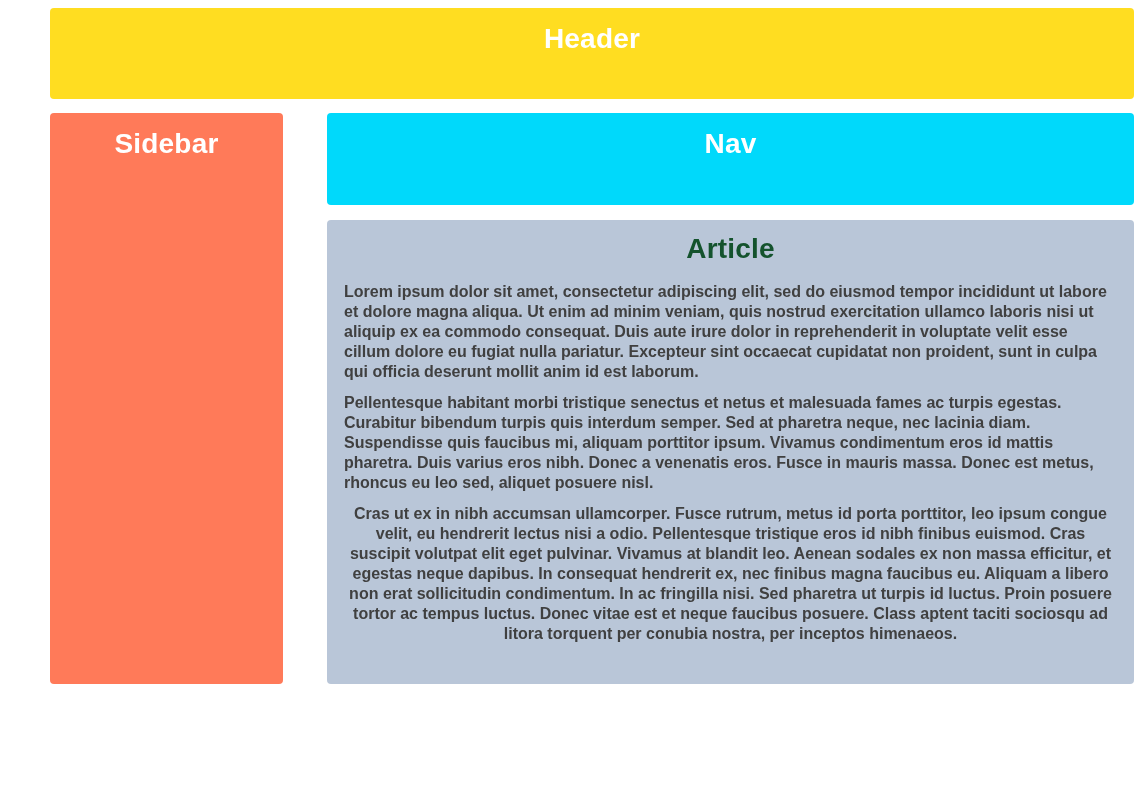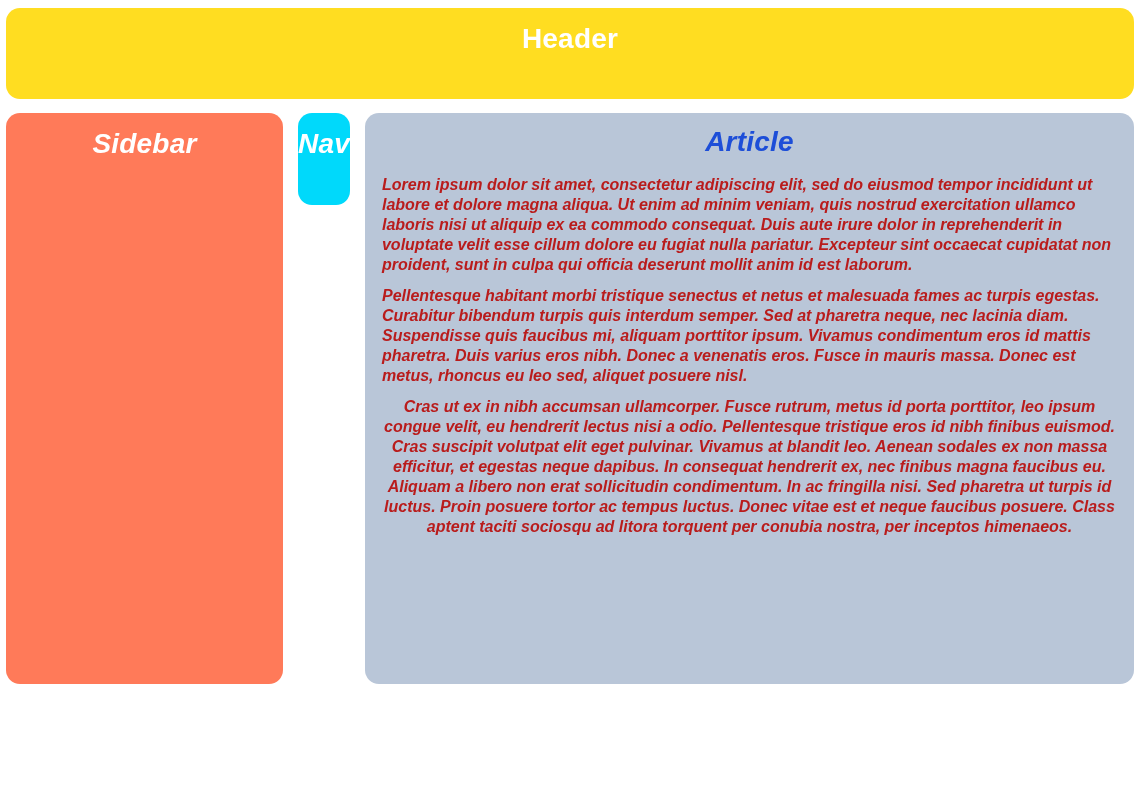--- a/index.html
+++ b/index.html
@@ -12,69 +12,68 @@
     width: 1140px;
     height: 800px;
     box-sizing: border-box;
     padding: 8px 6px 10px;
     display: grid;
     grid-template-rows: 91px 1fr 92px;
     row-gap: 14px;
     background: #ffffff;
   }
   .panel {
-    border-radius: 14px;
+    border-radius: 4px;
     box-sizing: border-box;
+    margin-left: 44px;
   }
   .panel-title {
     margin: 0;
     padding-top: 15px;
     text-align: center;
     font-size: 28px;
     font-weight: 700;
     color: #ffffff;
     letter-spacing: 0.2px;
   }
   .header { background: #ffdd21; }
   .middle {
     display: grid;
     grid-template-columns: 277px 1fr;
-    column-gap: 15px;
     min-height: 0;
-    font-style: italic;
   }
   .sidebar { background: #ff7a59; }
   .main-col {
     display: flex;
-    flex-direction: row;
+    flex-direction: column;
     gap: 15px;
     min-height: 0;
   }
   .nav {
     background: #00d9fb;
     height: 92px;
     flex: 0 0 auto;
   }
   .article {
     background: #b9c6d8;
     flex: 1 1 auto;
     padding: 0 17px 12px;
     overflow: hidden;
   }
   .article .panel-title {
     padding-top: 13px;
     margin-bottom: 17px;
-    color: #1d4ed8;
+    color: #14532d;
   }
   .article p {
     margin: 0 0 11px;
     font-size: 16px;
     font-weight: 700;
     line-height: 1.25;
-    color: #b91c1c;
+    color: #404040;
     text-align: left;
   }
   .article p:last-child { margin-bottom: 0; text-align: center; }
   .footer { background: #363d4b; }
 </style>
 </head>
 <body>
 
 <div class="page">
 

